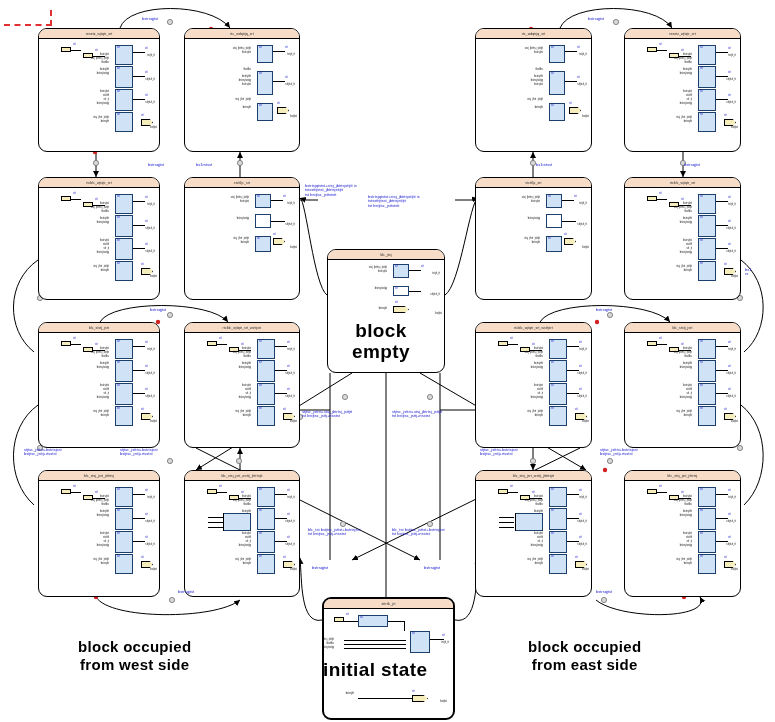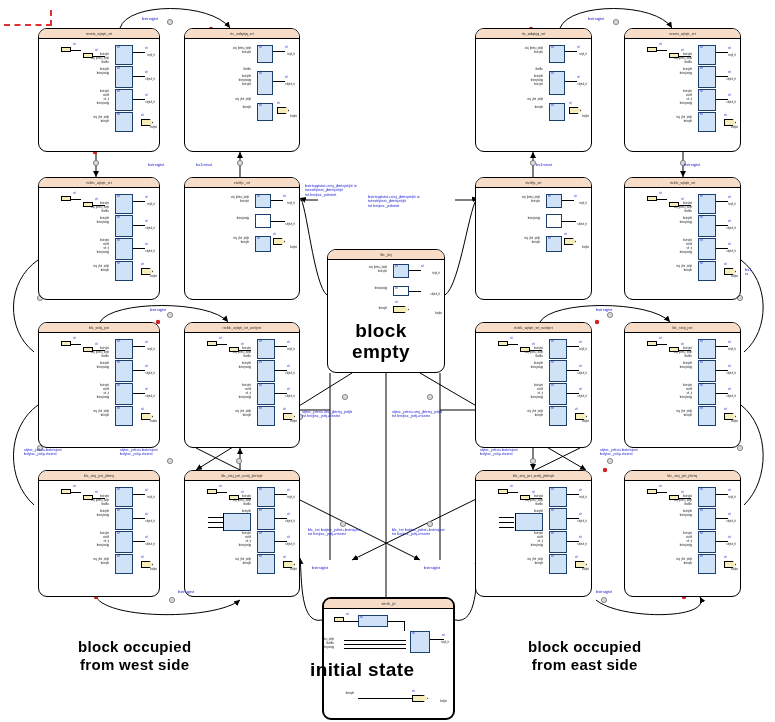--- a/index.html
+++ b/index.html
@@ -990,20 +990,20 @@
       <div class="edge-label" style="left: 312px; top: 566px;">bstrsqjtst</div>
       <div class="edge-label" style="left: 424px; top: 566px;">bstrsqjtst</div>
       <div class="edge-label" style="left: 596px; top: 590px;">bstrsqjtst</div>
       <div class="edge-label" style="left: 745px; top: 268px;">bs1
 rs</div>
     </div>
 
   <div id="captions-layer">
       <div class="state-caption" style="left: 352px; top: 320px; white-space: pre;">block
 empty</div>
-      <div class="state-caption" style="left: 310px; top: 659px; white-space: pre;">initial state</div>
+      <div class="state-caption" style="left: 323px; top: 659px; white-space: pre;">initial state</div>
       <div class="region-caption" style="left: 78px; top: 638px; white-space: pre;">block occupied
 from west side</div>
       <div class="region-caption" style="left: 528px; top: 638px; white-space: pre;">block occupied
 from east side</div>
     </div>
 
 </div>
 
 </body></html>

